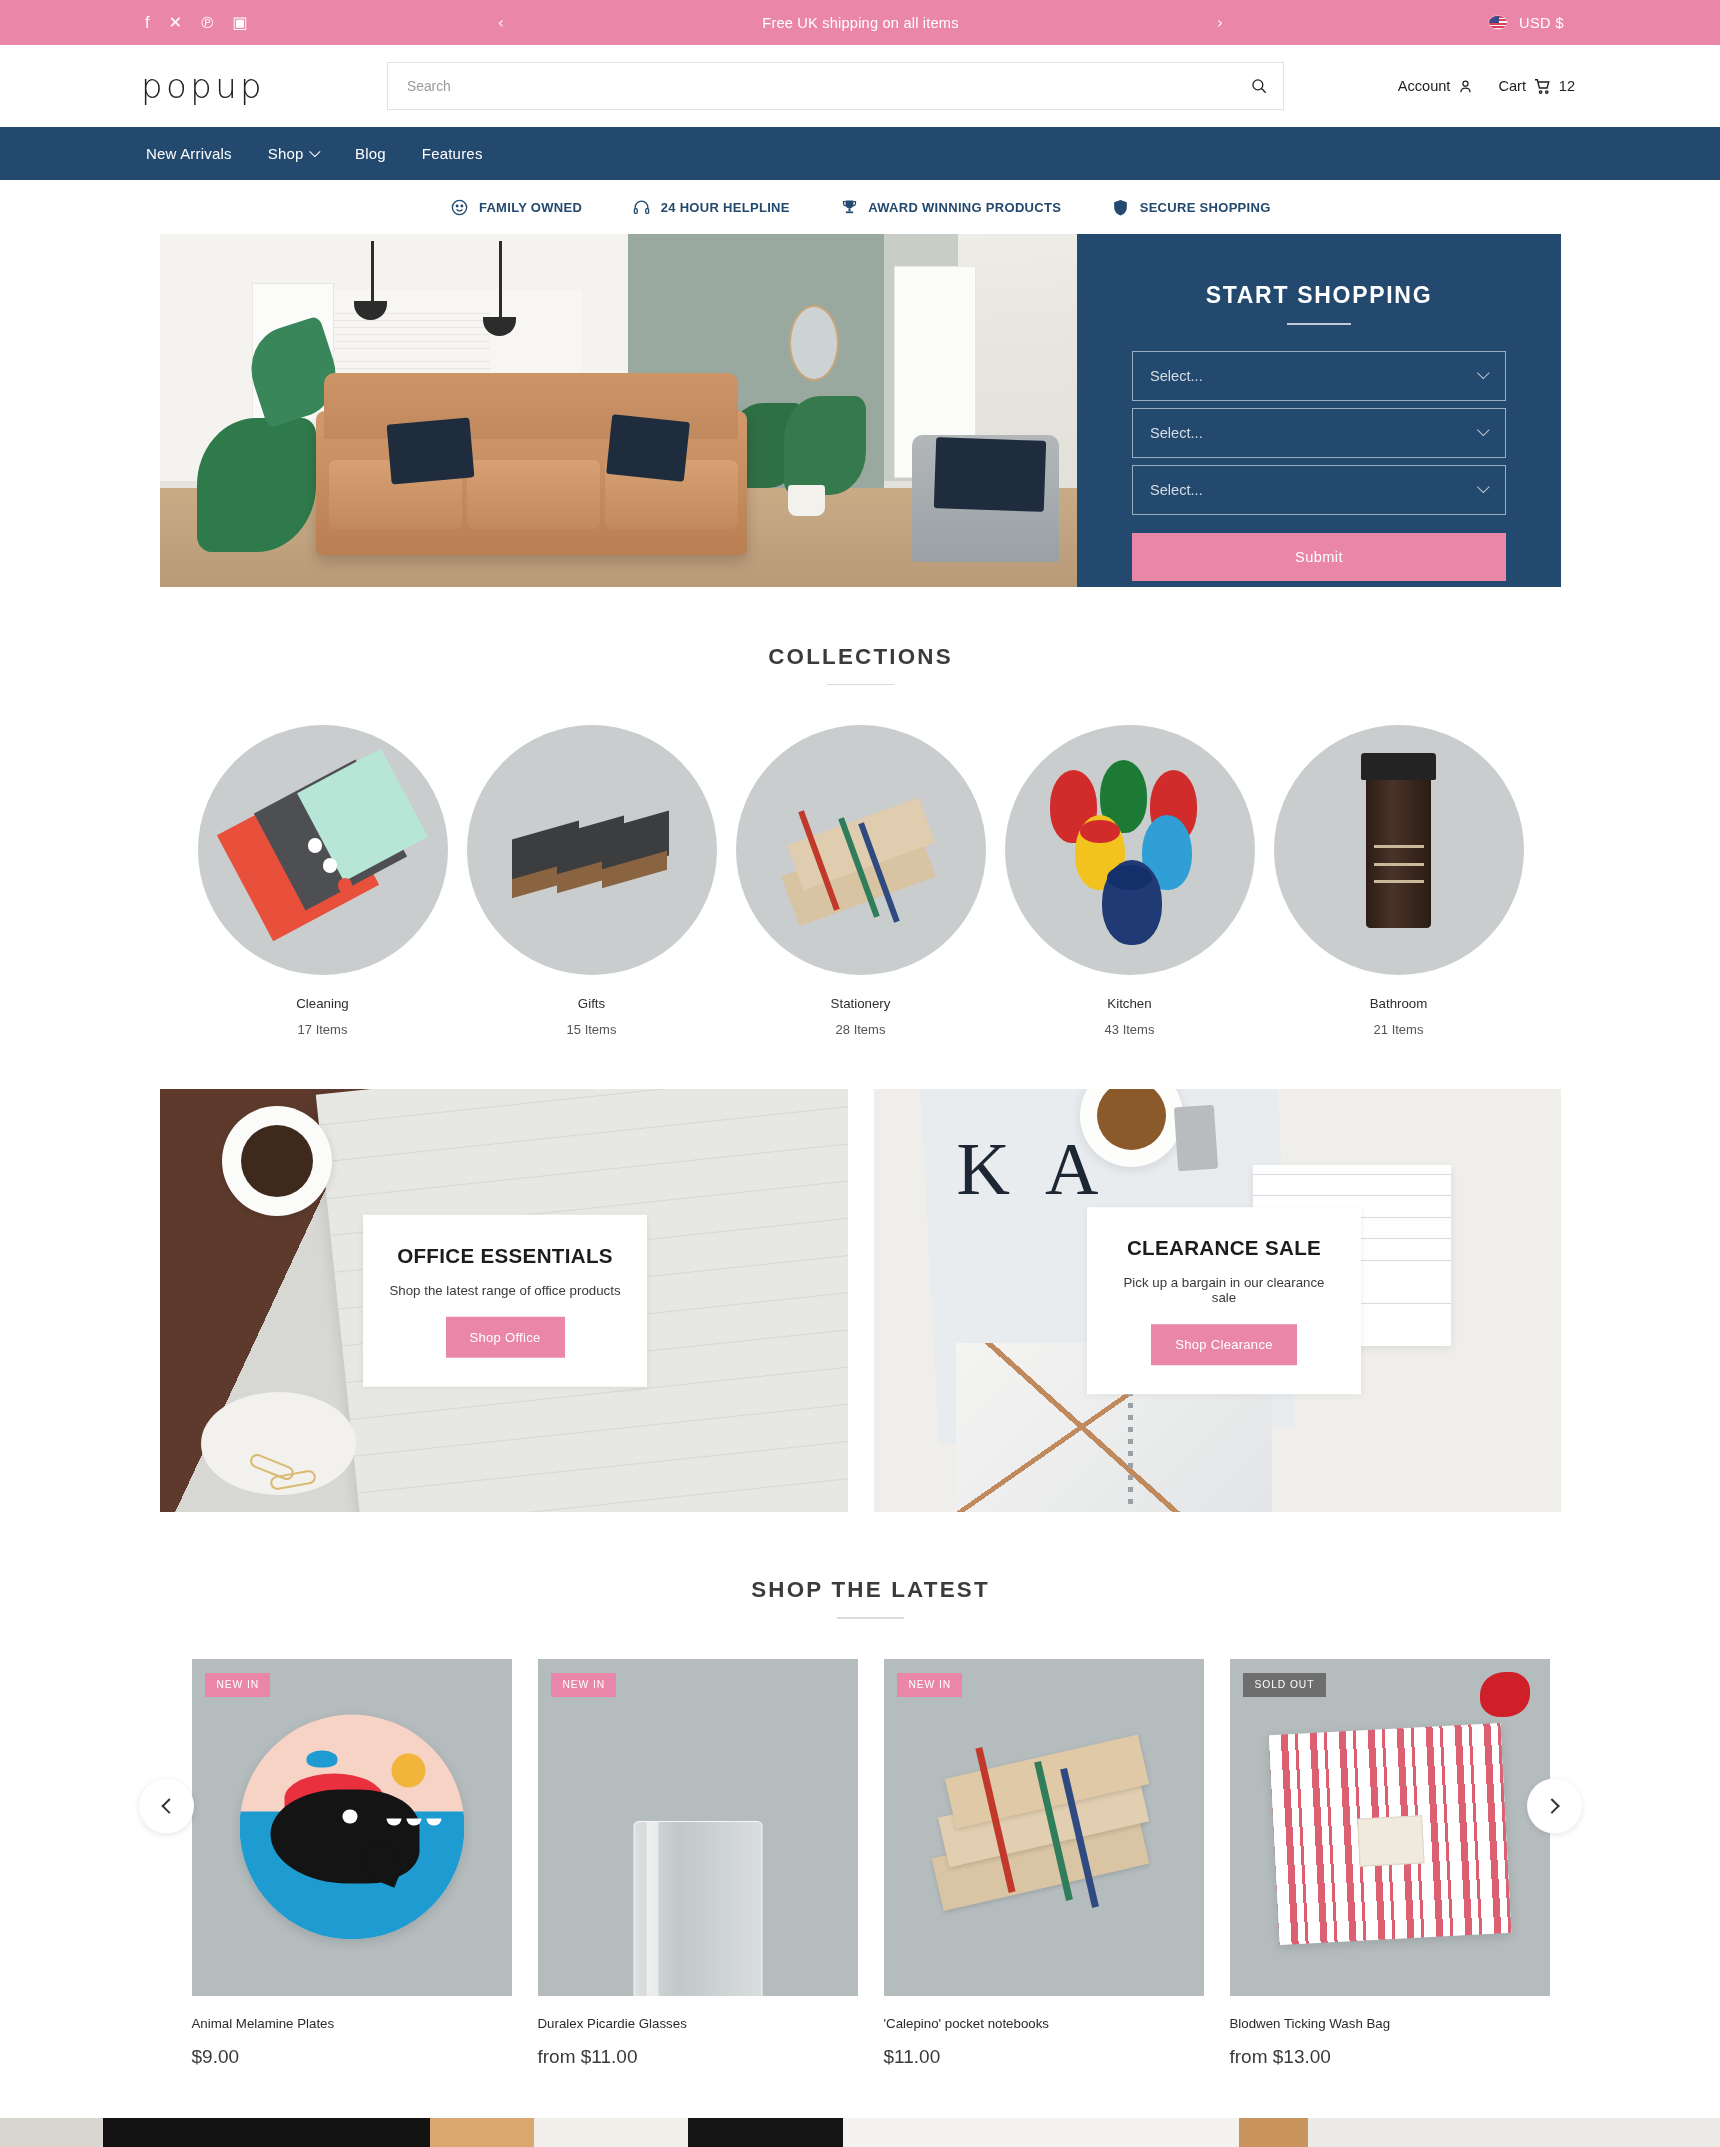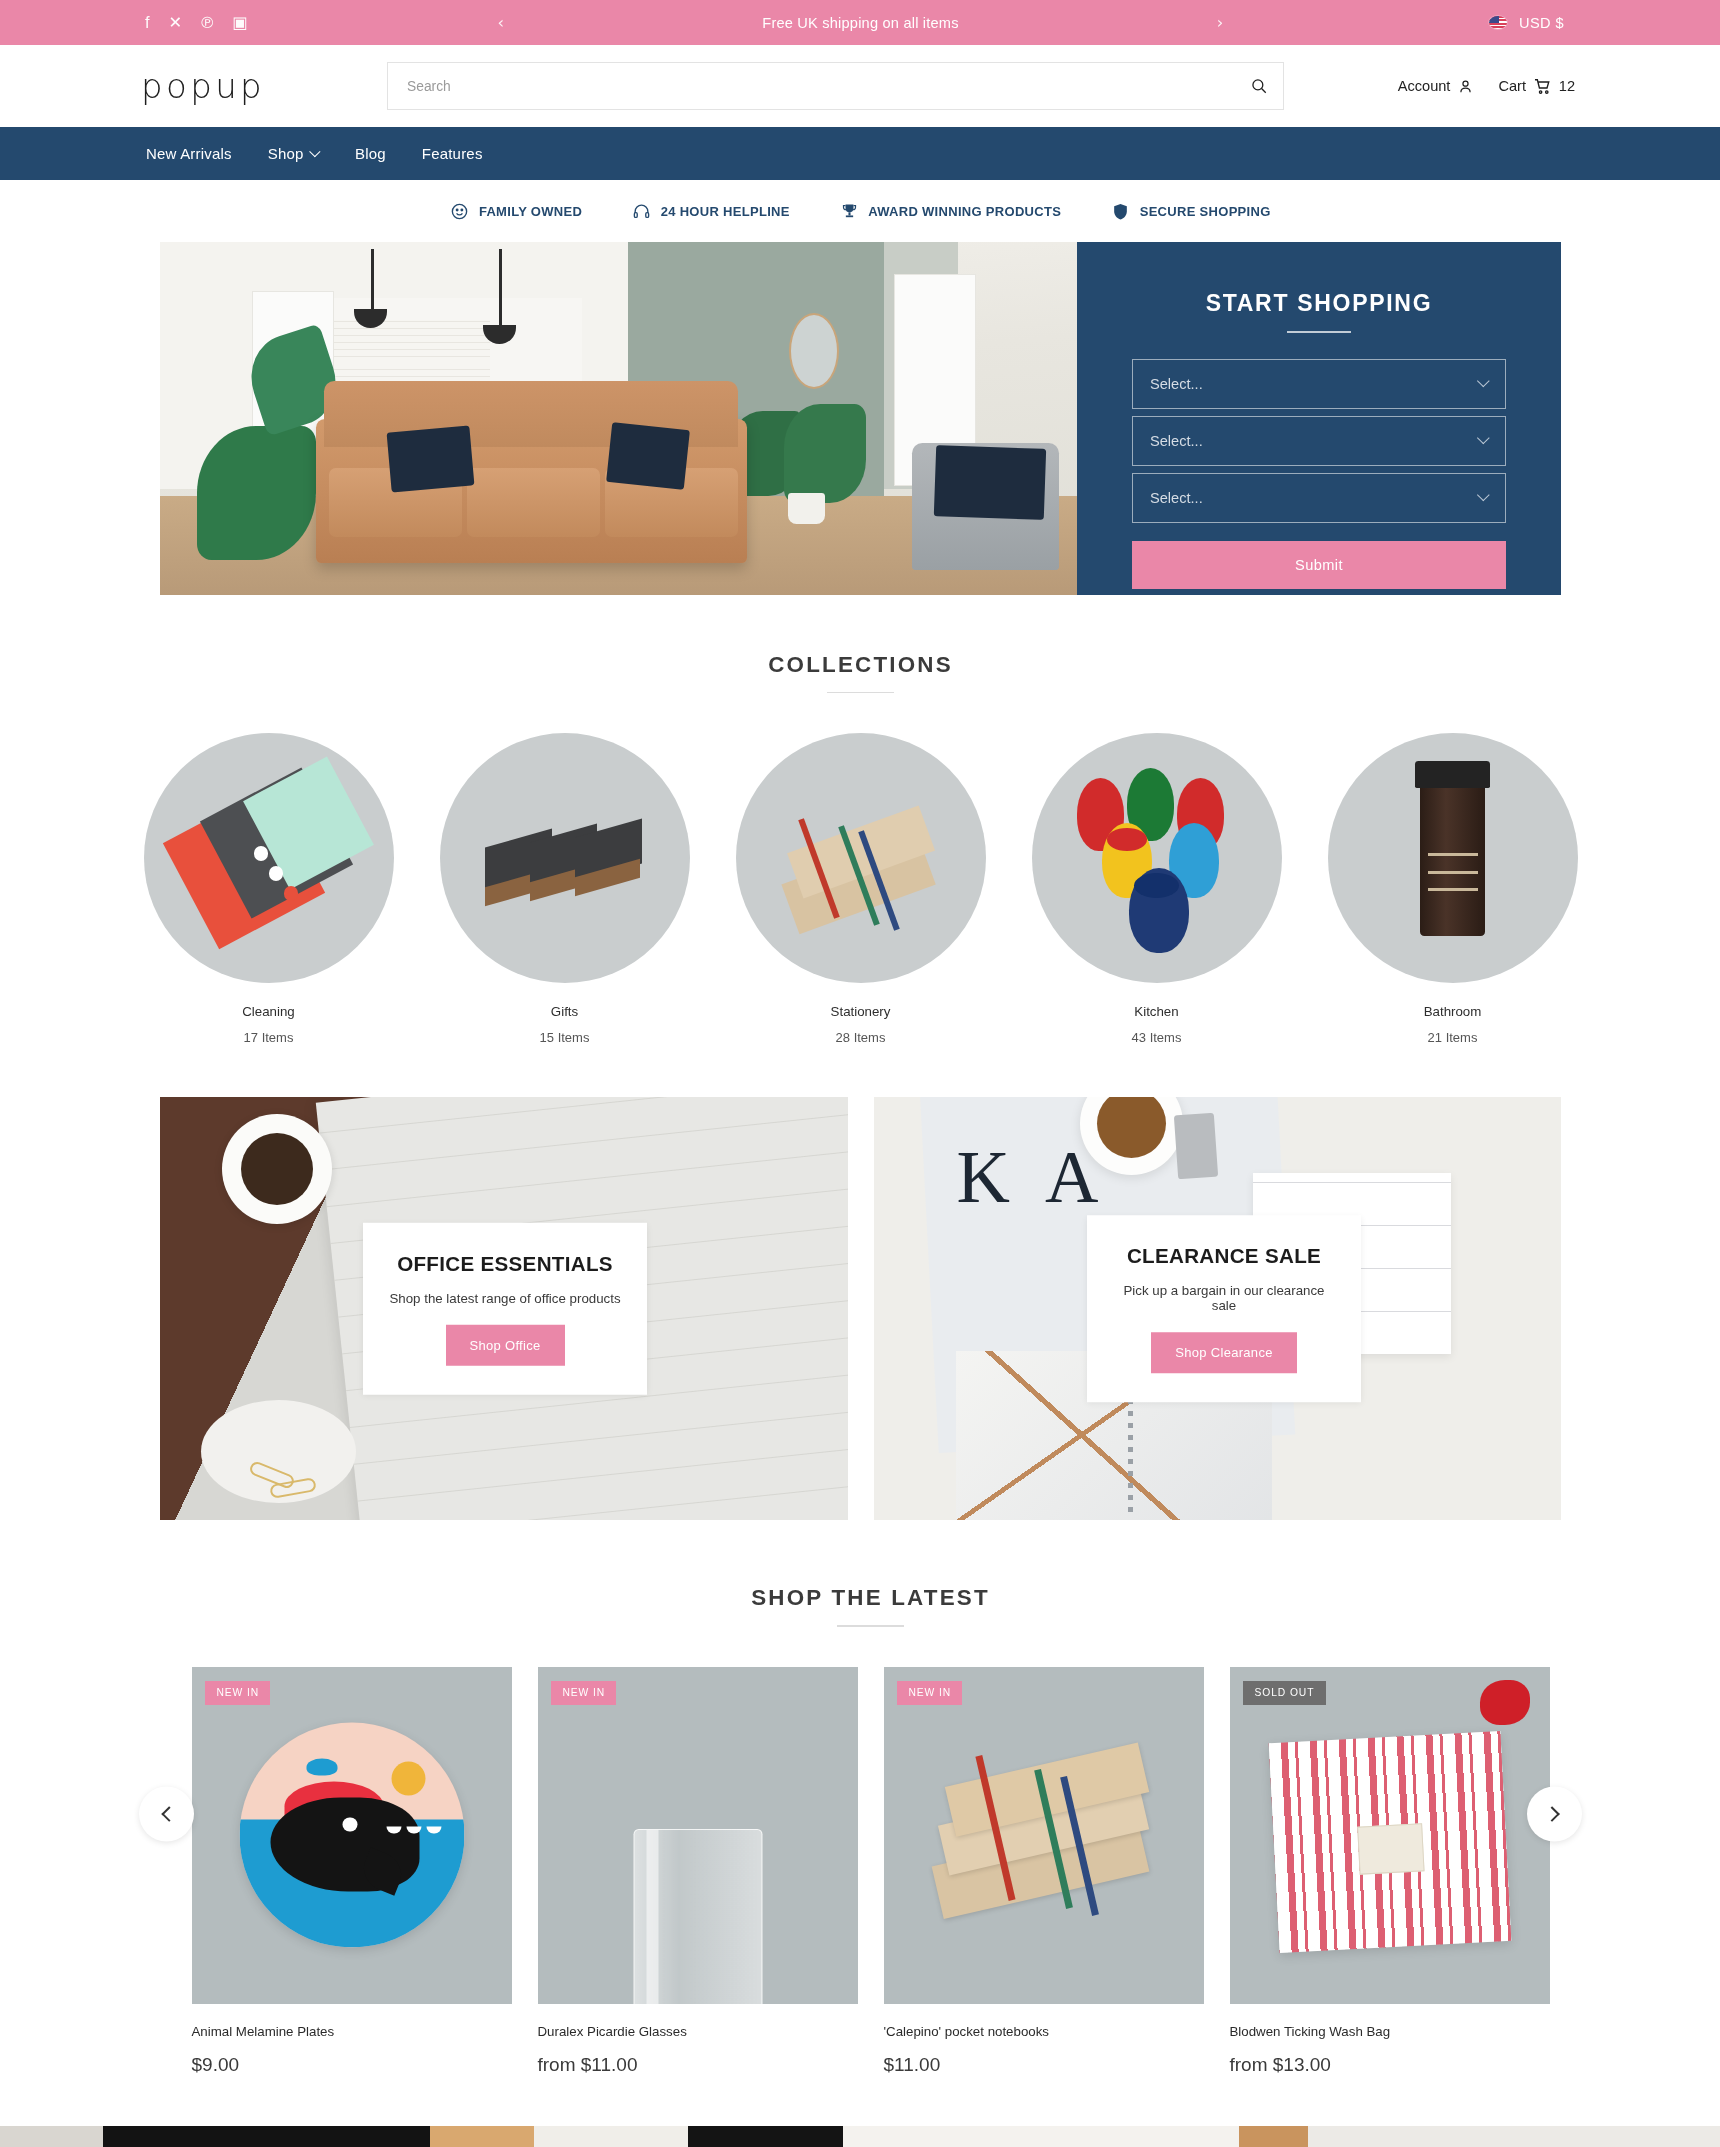--- a/index.html
+++ b/index.html
@@ -65,21 +65,21 @@
 
   
   .nav { height:53px; background:#24496e; display:flex; align-items:center; padding-left:146px; }
   .nav a {
     color:#fff; font-size:15px; text-decoration:none; margin-right:36px;
     display:flex; align-items:center; gap:7.7px; cursor:pointer; letter-spacing:0.2px;
   }
   .chev { display:inline-block; width:7.7px; height:7.7px; border-right:1.7px solid #fff; border-bottom:1.7px solid #fff; transform:rotate(45deg) translate(-1.7px,-1.7px); }
 
   
-  .trust { height:62px; display:flex; align-items:center; justify-content:center; gap:50px; background:#fff; }
+  .trust { height:54px; display:flex; align-items:center; justify-content:center; gap:50px; background:#fff; }
   .trust .item { display:flex; align-items:center; gap:9.5px; color:#24496e; font-size:13px; font-weight:bold; letter-spacing:0.3px; }
   .trust svg { display:block; }
 
   
   .hero { width:1401px; margin:0 auto; height:353px; display:flex; }
   .hero-img {
     flex:1; position:relative; overflow:hidden;
     background:linear-gradient(175deg,#f3f1ec 0%,#e8e6df 40%,#dfded6 100%);
   }
   .room { position:absolute; inset:0; }
@@ -119,21 +119,21 @@
   .submit {
     margin-top:11.2px; height:48px; width:100%; background:#ea87a8; color:#fff;
     border:0; font-size:14.6px; cursor:pointer; font-family:"Liberation Sans", sans-serif;
     letter-spacing:0.4px;
   }
 
   
   .sec-title { text-align:center; margin-top:57px; }
   .sec-title h3 { font-size:22.4px; letter-spacing:2.2px; color:#3b3b3b; font-weight:bold; }
   .sec-title .rule2 { width:67px; height:1.7px; background:#dcdcdc; margin:13.8px auto 0; }
-  .collections { display:flex; justify-content:center; gap:46px; margin-top:40px; }
+  .collections { display:flex; justify-content:center; gap:19px; margin-top:40px; }
   .coll { width:250px; text-align:center; cursor:pointer; }
   .coll .circle {
     width:250px; height:250px; border-radius:50%; overflow:hidden; position:relative;
     background:#c9cdce;
   }
   .coll .name { margin-top:20.6px; font-size:13.3px; color:#2e2e2e; }
   .coll .count { margin-top:11.2px; font-size:13px; color:#555; }
 
   .c-cleaning { background:#c6cacb; }
   .c-cleaning .sheet-a { position:absolute; left:16%; top:30%; width:48%; height:48%; background:#e8503c; transform:rotate(-28deg); }

